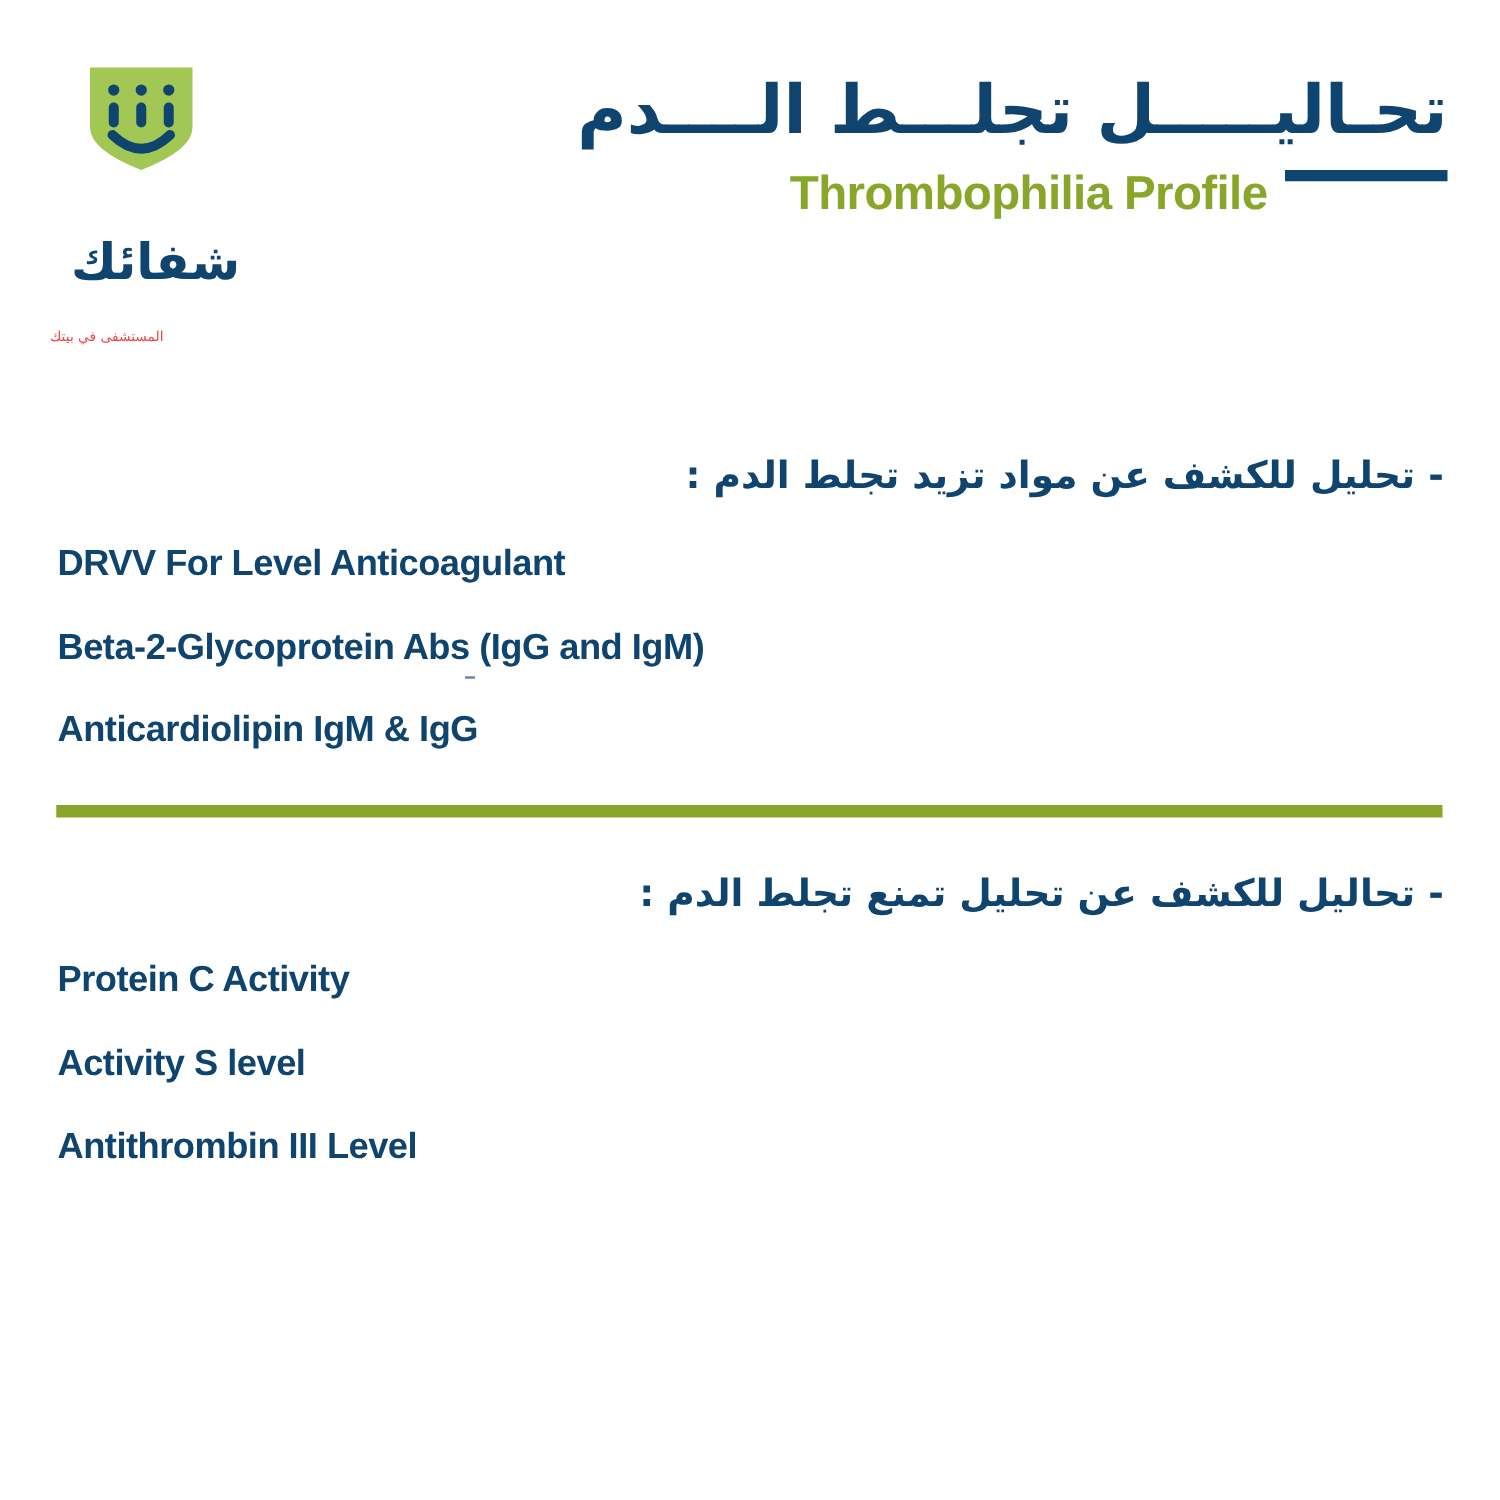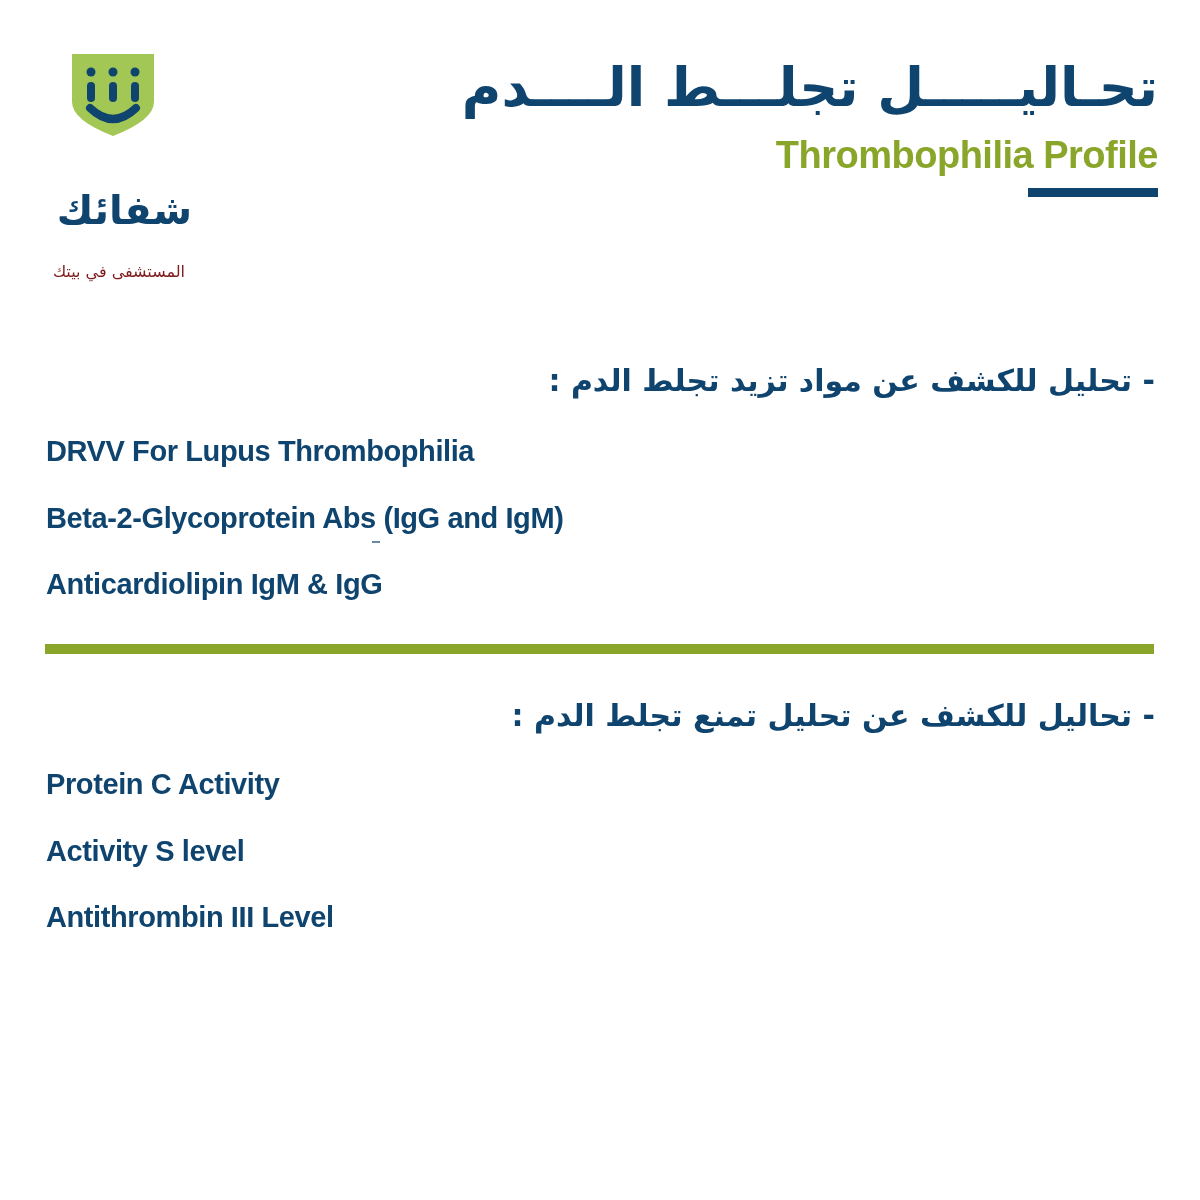--- a/index.html
+++ b/index.html
@@ -7,30 +7,30 @@
     width: 1200px; height: 1200px; background: #ffffff; position: relative; overflow: hidden;
     font-family: "Liberation Sans", "DejaVu Sans", sans-serif; color: #0f446f;
   }
   .logo { position: absolute; left: 40px; top: 52px; width: 145px; }
   .logo svg { position: absolute; left: 30px; top: 0; }
   .logo-name {
     position: absolute; left: 0; top: 138px; width: 145px; text-align: center;
     font-family: "DejaVu Sans", sans-serif; font-weight: bold; font-size: 40px; color: #0f446f; direction: rtl; line-height: 1; margin-left: 12px;
   }
   .logo-tag {
-    position: absolute; left: 0; top: 212px; width: 145px; text-align: right;
-    font-family: "DejaVu Sans", sans-serif; font-size: 16px; color: #7f1d1d; direction: rtl; line-height: 1;
+    position: absolute; left: 0; top: 212px; width: 145px; text-align: left;
+    font-family: "DejaVu Sans", sans-serif; font-size: 11px; color: #ef4444; direction: rtl; line-height: 1;
   }
   .title-ar {
     position: absolute; right: 42px; top: 58px;
     font-family: "DejaVu Sans", sans-serif; font-weight: bold; font-size: 54px; color: #0f446f;
     direction: rtl; line-height: 1.1; letter-spacing: 2px; white-space: nowrap;
   }
   .title-en-row {
-    position: absolute; right: 42px; top: 136px; display: flex; align-items: flex-end; gap: 14px; flex-direction: column;
+    position: absolute; right: 42px; top: 136px; display: flex; align-items: flex-start; gap: 14px;
   }
   .title-en {
     font-family: "Liberation Sans", sans-serif; font-weight: bold; font-size: 38px; color: #89a62a; letter-spacing: -0.5px;
     line-height: 1;
   }
   .title-bar { width: 130px; height: 9px; background: #0f446f; }
   .section-heading {
     position: absolute; right: 45px;
     font-family: "DejaVu Sans", sans-serif; font-weight: bold; font-size: 30px; color: #0f446f;
     direction: rtl; white-space: nowrap; line-height: 1;
@@ -63,21 +63,21 @@
   <div class="logo-tag">المستشفى في بيتك</div>
 </div>
 
 <div class="title-ar">تحـاليـــــل تجلـــط الــــدم</div>
 <div class="title-en-row">
   <span class="title-en">Thrombophilia Profile</span>
   <span class="title-bar"></span>
 </div>
 
 <div class="section-heading sec1">- تحليل للكشف عن مواد تزيد تجلط الدم :</div>
-<div class="item" style="top:437px">DRVV For Lupus Thrombophilia</div>
+<div class="item" style="top:437px">DRVV For Level Anticoagulant</div>
 <div class="item" style="top:504px">Beta-2-Glycoprotein Abs (IgG and IgM)</div>
 <div class="stray"></div>
 <div class="item" style="top:570px">Anticardiolipin IgM &amp; IgG</div>
 
 <div class="divider"></div>
 
 <div class="section-heading sec2">- تحاليل للكشف عن تحليل تمنع تجلط الدم :</div>
 <div class="item" style="top:770px">Protein C Activity</div>
 <div class="item" style="top:837px">Activity S level</div>
 <div class="item" style="top:903px">Antithrombin III Level</div>

